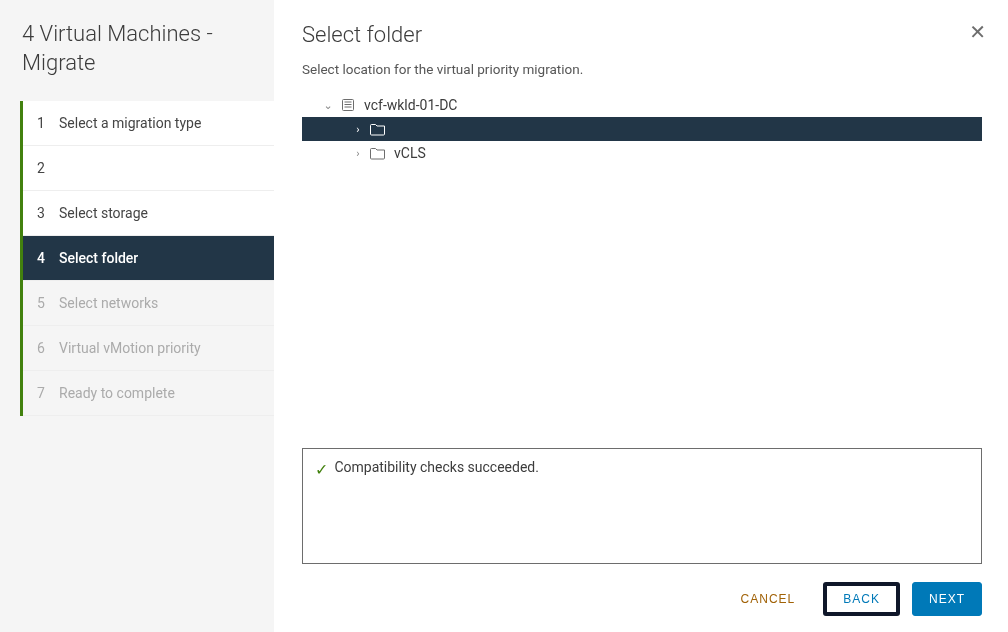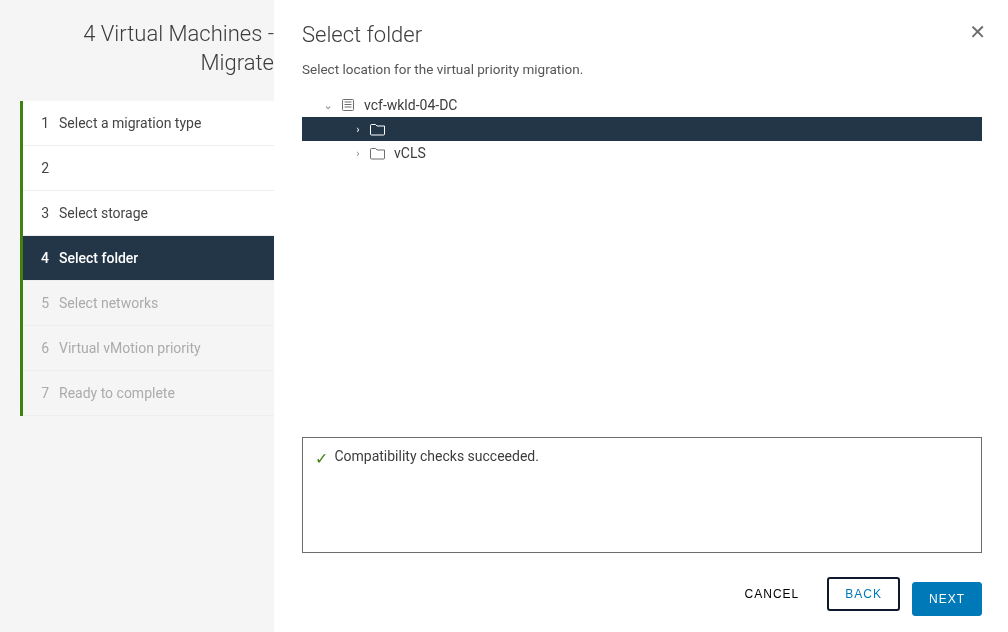--- a/index.html
+++ b/index.html
@@ -12,21 +12,20 @@
     height: 632px;
     overflow: hidden;
     display: flex;
   }
   .sidebar {
     width: 274px;
     background: #f5f5f5;
     padding: 20px 0 12px 18px;
     display: flex;
     flex-direction: column;
-    text-align: right;
   }
   .sidebar-title {
     font-size: 22px;
     font-weight: 300;
     color: #3c3c3c;
     margin-bottom: 24px;
     line-height: 1.3;
     padding-left: 4px;
   }
   .steps {
@@ -138,32 +137,31 @@
     font-weight: 500;
     cursor: pointer;
     border-radius: 3px;
     display: inline-flex;
     align-items: center;
     justify-content: center;
   }
   .btn-text {
     border: none;
     background: transparent;
-    color: #000000;
+    color: #a16207;
   }
   .btn-outline {
-    border: 2px solid #0f172a;
+    border: 4px solid #0f172a;
     background: #fff;
     color: #0079b8;
   }
   .btn-primary {
     border: 1px solid #0079b8;
     background: #0079b8;
     color: #fff;
-    margin-top: 11px;
   }
 </style>
 </head>
 <body>
 
 <div class="sidebar">
   <div class="sidebar-title">4 Virtual Machines - Migrate</div>
   <div class="steps">
     <div class="step">
       <span class="step-num">1</span>
@@ -204,21 +202,21 @@
     <div class="tree-row indent-1">
       <span class="chevron">⌄</span>
       <span class="dc-icon">
         <svg width="16" height="16" viewBox="0 0 16 16">
             <rect x="2.5" y="2.5" width="11" height="11" rx="1" fill="none" stroke="#6d6d6d" stroke-width="1"></rect>
             <line x1="4.5" y1="5" x2="11.5" y2="5" stroke="#6d6d6d" stroke-width="1"></line>
             <line x1="4.5" y1="7.5" x2="11.5" y2="7.5" stroke="#6d6d6d" stroke-width="1"></line>
             <line x1="4.5" y1="10" x2="11.5" y2="10" stroke="#6d6d6d" stroke-width="1"></line>
           </svg>
       </span>
-      <span>vcf-wkld-04-DC</span>
+      <span>vcf-wkld-01-DC</span>
     </div>
     <div class="tree-row indent-2 selected">
       <span class="chevron">›</span>
       <span class="folder-icon">
         <svg width="16" height="14" viewBox="0 0 16 14">
             <path d="M1.5 2.5 h4 l1.5 1.5 h7.5 v8 a1 1 0 0 1 -1 1 h-12 a1 1 0 0 1 -1 -1 v-8.5 a1 1 0 0 1 1 -1 z" fill="none" stroke="#fff" stroke-width="1"></path>
           </svg>
       </span>
     </div>
     <div class="tree-row indent-2">

